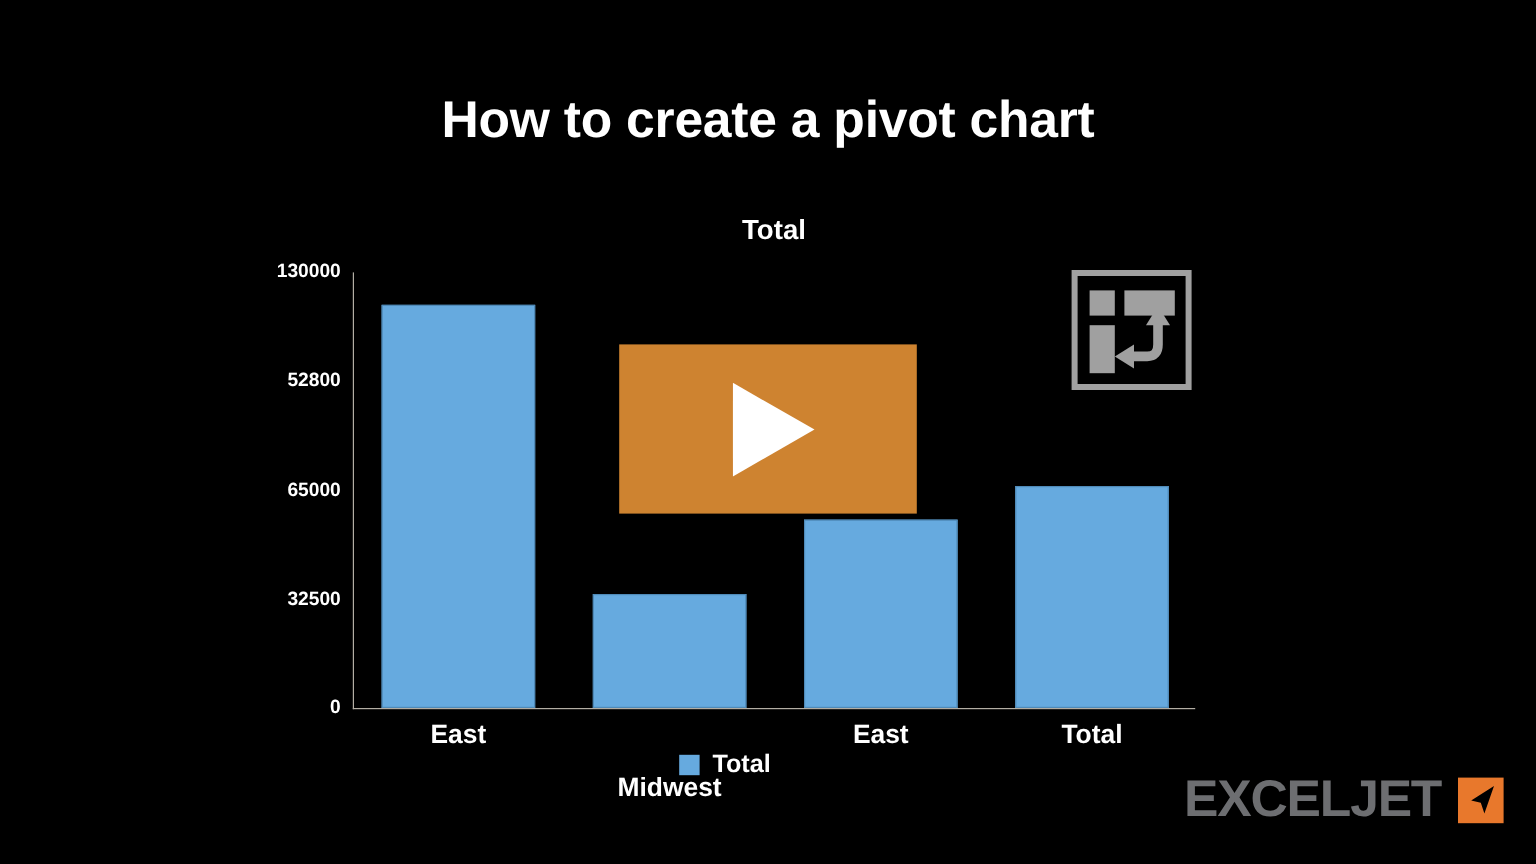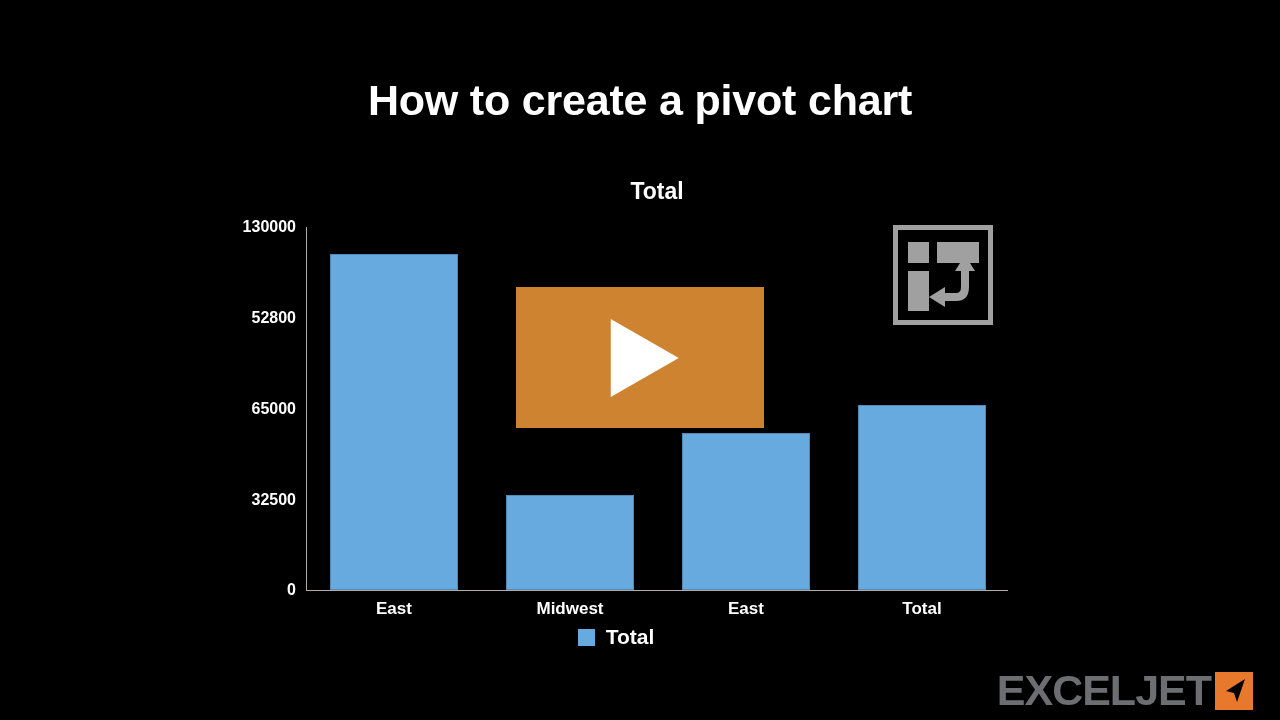--- a/index.html
+++ b/index.html
@@ -24,21 +24,21 @@
     color: #ffffff;
     font-size: 43px;
     font-weight: bold;
     letter-spacing: -0.2px;
     margin-top: 16px;
   }
 
   
   #chart {
     position: absolute;
-    left: 206px; top: 170px;
+    left: 194px; top: 170px;
     width: 820px; height: 490px;
   }
   #chart-title {
     position: absolute;
     left: 100px; top: 8px;
     width: 702px;
     text-align: center;
     color: #ffffff;
     font-size: 23px;
     font-weight: bold;
@@ -82,21 +82,21 @@
     background: #66aadf;
     border: 1px solid #4f8ab8;
   }
 
   .xtick {
     position: absolute;
     top: 372px;
     width: 176px;
     text-align: center;
     color: #ffffff;
-    font-size: 17px;
+    font-size: 22px;
     font-weight: bold;
   }
 
   
   #legend {
     position: absolute;
     left: 0; top: 455px;
     width: 820px;
     display: flex;
     align-items: center;
@@ -134,24 +134,24 @@
   
   #pivot-icon {
     position: absolute;
     left: 893px; top: 225px;
     width: 100px; height: 100px;
   }
 
   
   #logo {
     position: absolute;
-    right: 27px; bottom: 8px;
+    right: 27px; bottom: 32px;
     display: flex;
     align-items: center;
-    gap: 4px;
+    gap: 14px;
   }
   #logo-text {
     color: #6d6e71;
     font-size: 43px;
     font-weight: bold;
     letter-spacing: -1px;
     line-height: 1;
   }
   #logo-mark {
     width: 38px; height: 38px;
@@ -180,21 +180,21 @@
       <div class="ytick" style="top:182px;">65000</div>
       <div class="ytick" style="top:273px;">32500</div>
       <div class="ytick" style="top:363px;">0</div>
 
       <div class="bar" style="left:24px;  height:336px;"></div>
       <div class="bar" style="left:200px; height:95px;"></div>
       <div class="bar" style="left:376px; height:157px;"></div>
       <div class="bar" style="left:552px; height:185px;"></div>
 
       <div class="xtick" style="left:0px;">East</div>
-      <div class="xtick" style="left:176px;">Midwest</div>
+      <div class="xtick" style="left:176px;margin-top:44px;">Midwest</div>
       <div class="xtick" style="left:352px;">East</div>
       <div class="xtick" style="left:528px;">Total</div>
 
     </div>
 
     <div id="legend">
       <span id="legend-swatch"></span>
       <span id="legend-label">Total</span>
     </div>
 

